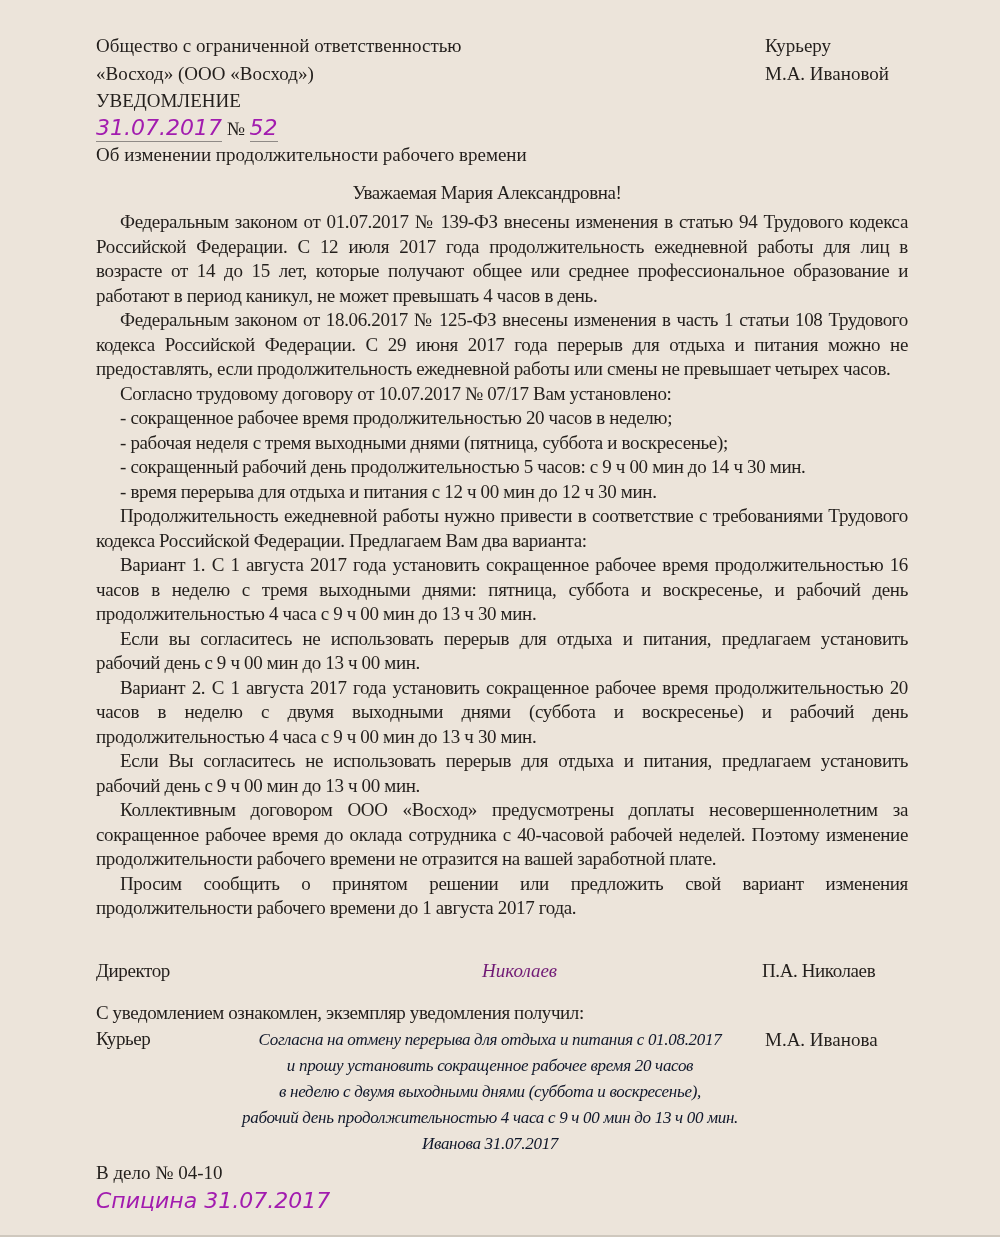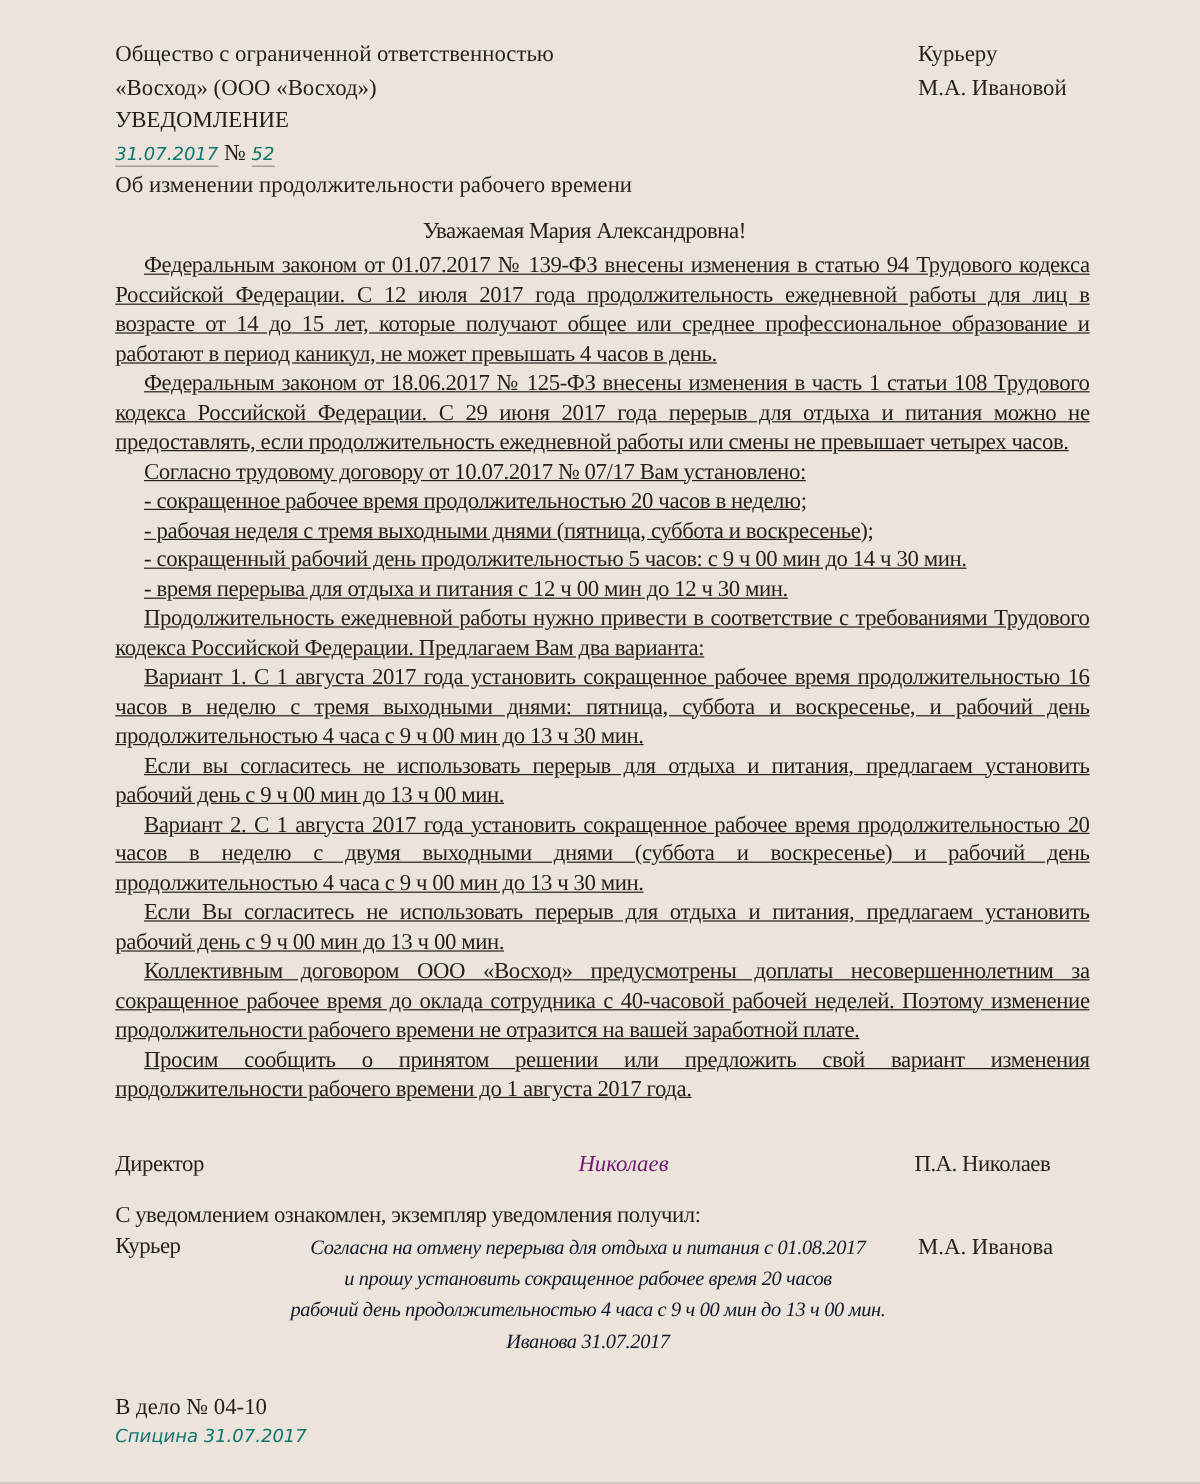--- a/index.html
+++ b/index.html
@@ -8,21 +8,21 @@
     background: #ece4da;
     color: #231f1c;
     font-family: "Liberation Serif", "DejaVu Serif", serif;
     position: relative;
     overflow: hidden;
   }
   .page { position: absolute; left: 0; top: 0; width: 1000px; height: 1237px; }
   .abs { position: absolute; white-space: nowrap; }
   .t { font-size: 19px; line-height: 24px; }
   .narrow { font-size: 19px; letter-spacing: -0.4px; }
-  .hand-purple { color: #0f766e; font-family: "DejaVu Sans", sans-serif; font-style: italic; font-size: 15px; }
+  .hand-purple { color: #a21caf; font-family: "DejaVu Sans", sans-serif; font-style: italic; font-size: 22px; }
   .hand-blue { color: #701a75; font-family: "Liberation Serif", serif; font-style: italic; font-size: 19px; }
   .hand-navy { color: #0f172a; font-family: "Liberation Serif", serif; font-style: italic; font-size: 17px; letter-spacing: -0.3px; }
   .ul { border-bottom: 1.5px solid #8f8a86; padding-bottom: 1px; }
   .body-text { position: absolute; left: 96px; width: 812px; font-size: 19px; line-height: 24.5px; letter-spacing: -0.35px; }
   .p { margin: 0; text-align: justify; text-indent: 24px; }
   .p.list { text-indent: 0; padding-left: 24px; }
   .bottom-line { position: absolute; left: 0; right: 0; bottom: 0; height: 2px; background: #cfc8be; }
   .center-block { position: absolute; left: 240px; width: 500px; text-align: center; }
   .center-block div { line-height: 26px; }
 </style>
@@ -39,21 +39,21 @@
     <span>№</span>
     <span class="hand-purple ul">52</span>
   </div>
   <div class="abs t" style="left:96px; top:143px;">Об изменении продолжительности рабочего времени</div>
 
   <div class="abs t" style="left:765px; top:34px;">Курьеру</div>
   <div class="abs t" style="left:765px; top:62px;">М.А. Ивановой</div>
 
   <div class="abs narrow" style="left:0; width:974px; text-align:center; top:181px; line-height:24px;">Уважаемая Мария Александровна!</div>
 
-  <div class="body-text" style="top:210px;text-decoration:underline;">
+  <div class="body-text" style="top:210px;">
     <p class="p">Федеральным законом от 01.07.2017 № 139-ФЗ внесены изменения в статью 94 Трудового кодекса Российской Федерации. С 12 июля 2017 года продолжительность ежедневной работы для лиц в возрасте от 14 до 15 лет, которые получают общее или среднее профессиональное образование и работают в период каникул, не может превышать 4 часов в день.</p>
     <p class="p">Федеральным законом от 18.06.2017 № 125-ФЗ внесены изменения в часть 1 статьи 108 Трудового кодекса Российской Федерации. С 29 июня 2017 года перерыв для отдыха и питания можно не предоставлять, если продолжительность ежедневной работы или смены не превышает четырех часов.</p>
     <p class="p">Согласно трудовому договору от 10.07.2017 № 07/17 Вам установлено:</p>
     <p class="p list">- сокращенное рабочее время продолжительностью 20 часов в неделю;</p>
     <p class="p list">- рабочая неделя с тремя выходными днями (пятница, суббота и воскресенье);</p>
     <p class="p list">- сокращенный рабочий день продолжительностью 5 часов: с 9 ч 00 мин до 14 ч 30 мин.</p>
     <p class="p list">- время перерыва для отдыха и питания с 12 ч 00 мин до 12 ч 30 мин.</p>
     <p class="p">Продолжительность ежедневной работы нужно привести в соответствие с требованиями Трудового кодекса Российской Федерации. Предлагаем Вам два варианта:</p>
     <p class="p">Вариант 1. С 1 августа 2017 года установить сокращенное рабочее время продолжительностью 16 часов в неделю с тремя выходными днями: пятница, суббота и воскресенье, и рабочий день продолжительностью 4 часа с 9 ч 00 мин до 13 ч 30 мин.</p>
     <p class="p">Если вы согласитесь не использовать перерыв для отдыха и питания, предлагаем установить рабочий день с 9 ч 00 мин до 13 ч 00 мин.</p>
@@ -66,20 +66,21 @@
   <div class="abs narrow" style="left:96px; top:960px;">Директор</div>
   <div class="abs hand-blue" style="left:482px; top:960px;">Николаев</div>
   <div class="abs narrow" style="left:762px; top:960px;">П.А. Николаев</div>
 
   <div class="abs narrow" style="left:96px; top:1002px;">С уведомлением ознакомлен, экземпляр уведомления получил:</div>
   <div class="abs narrow" style="left:96px; top:1028px;">Курьер</div>
   <div class="abs t" style="left:765px; top:1028px;">М.А. Иванова</div>
   <div class="center-block hand-navy" style="top:1027px;">
     <div>Согласна на отмену перерыва для отдыха и питания с 01.08.2017</div>
     <div>и прошу установить сокращенное рабочее время 20 часов</div>
+    <div>в неделю с двумя выходными днями (суббота и воскресенье),</div>
     <div>рабочий день продолжительностью 4 часа с 9 ч 00 мин до 13 ч 00 мин.</div>
     <div>Иванова 31.07.2017</div>
   </div>
 
   <div class="abs t" style="left:96px; top:1161px;text-align:center;">В дело № 04-10</div>
   <div class="abs hand-purple" style="left:96px; top:1188px;">Спицина 31.07.2017</div>
 
   <div class="bottom-line"></div>
 </div>
 

